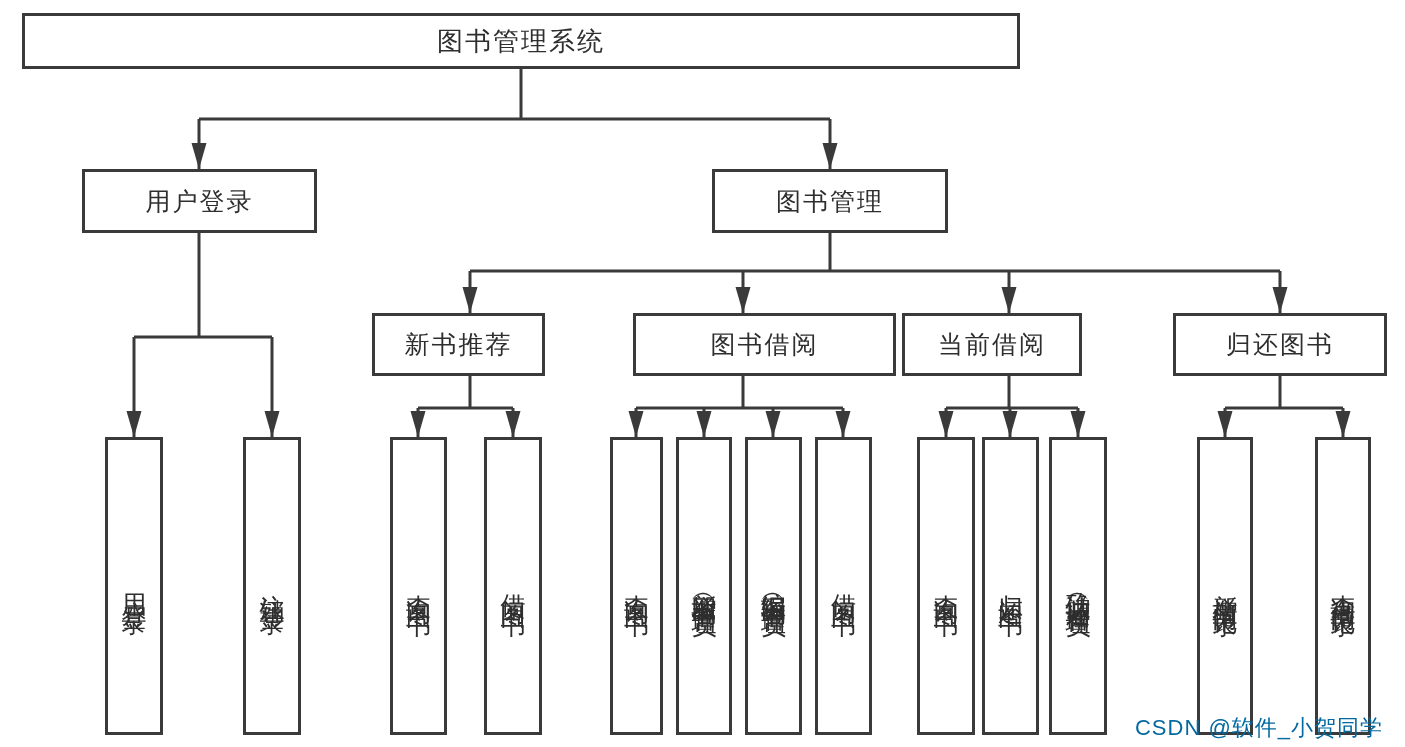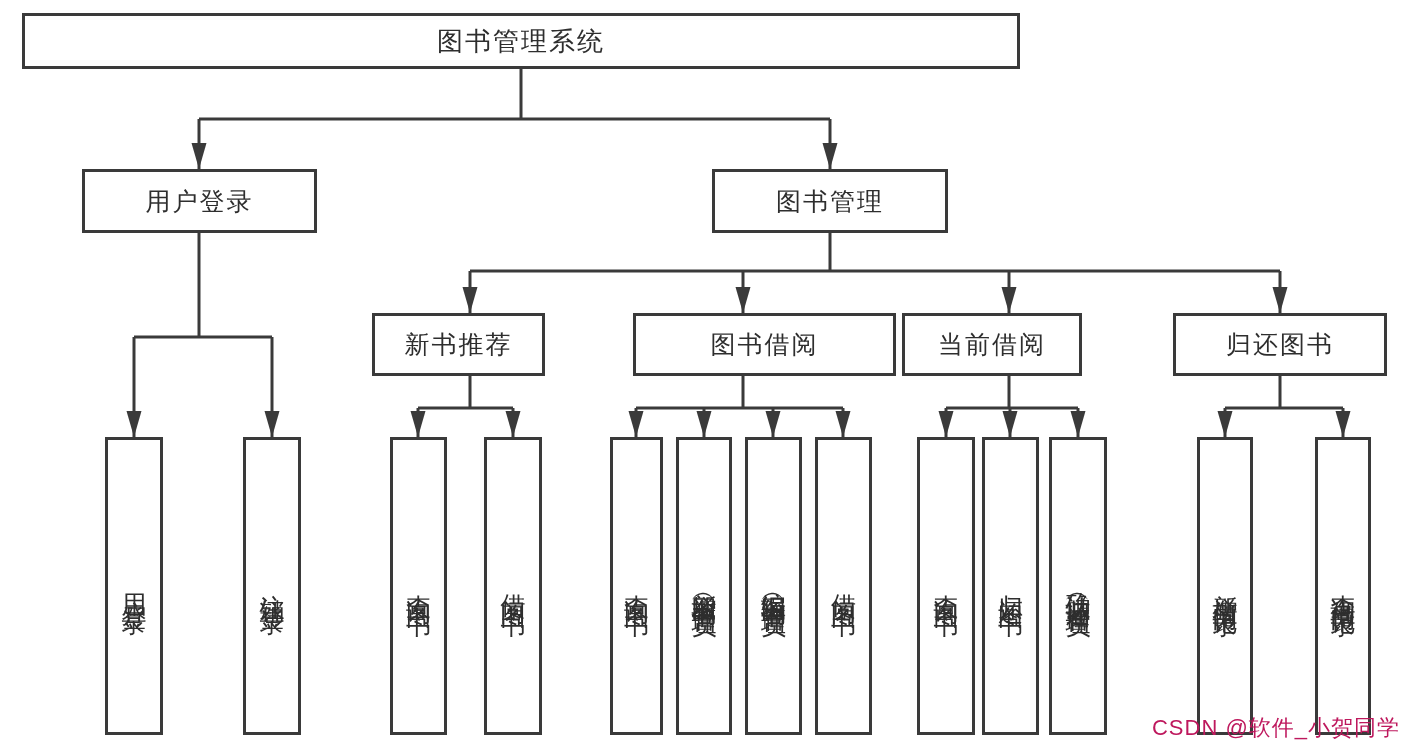--- a/index.html
+++ b/index.html
@@ -16,22 +16,22 @@
     display:flex;align-items:center;justify-content:center;
     color:#2e2e2e;z-index:1;
   }
   .box .lbl-h{font-size:25px;letter-spacing:2px;white-space:nowrap;}
   .box.title .lbl-h{font-size:26px;}
   .box .lbl-v{
     writing-mode:vertical-rl;text-orientation:mixed;
     font-size:25px;letter-spacing:6px;line-height:1;white-space:nowrap;
   }
   .watermark{
-    position:absolute;right:5px;bottom:4px;z-index:3;
-    font-size:22px;color:#be185d;letter-spacing:1px;white-space:nowrap;
+    position:absolute;right:22px;bottom:4px;z-index:3;
+    font-size:22px;color:#0369a1;letter-spacing:1px;white-space:nowrap;
   }
 </style>
 </head>
 <body>
 
 <div id="canvas">
 
   <svg class="wires" width="1405" height="747" viewBox="0 0 1405 747">
     <defs>
       <marker id="arrow" viewBox="0 -8 27 16" refX="26" refY="0" markerWidth="27" markerHeight="16" orient="auto" markerUnits="userSpaceOnUse">

